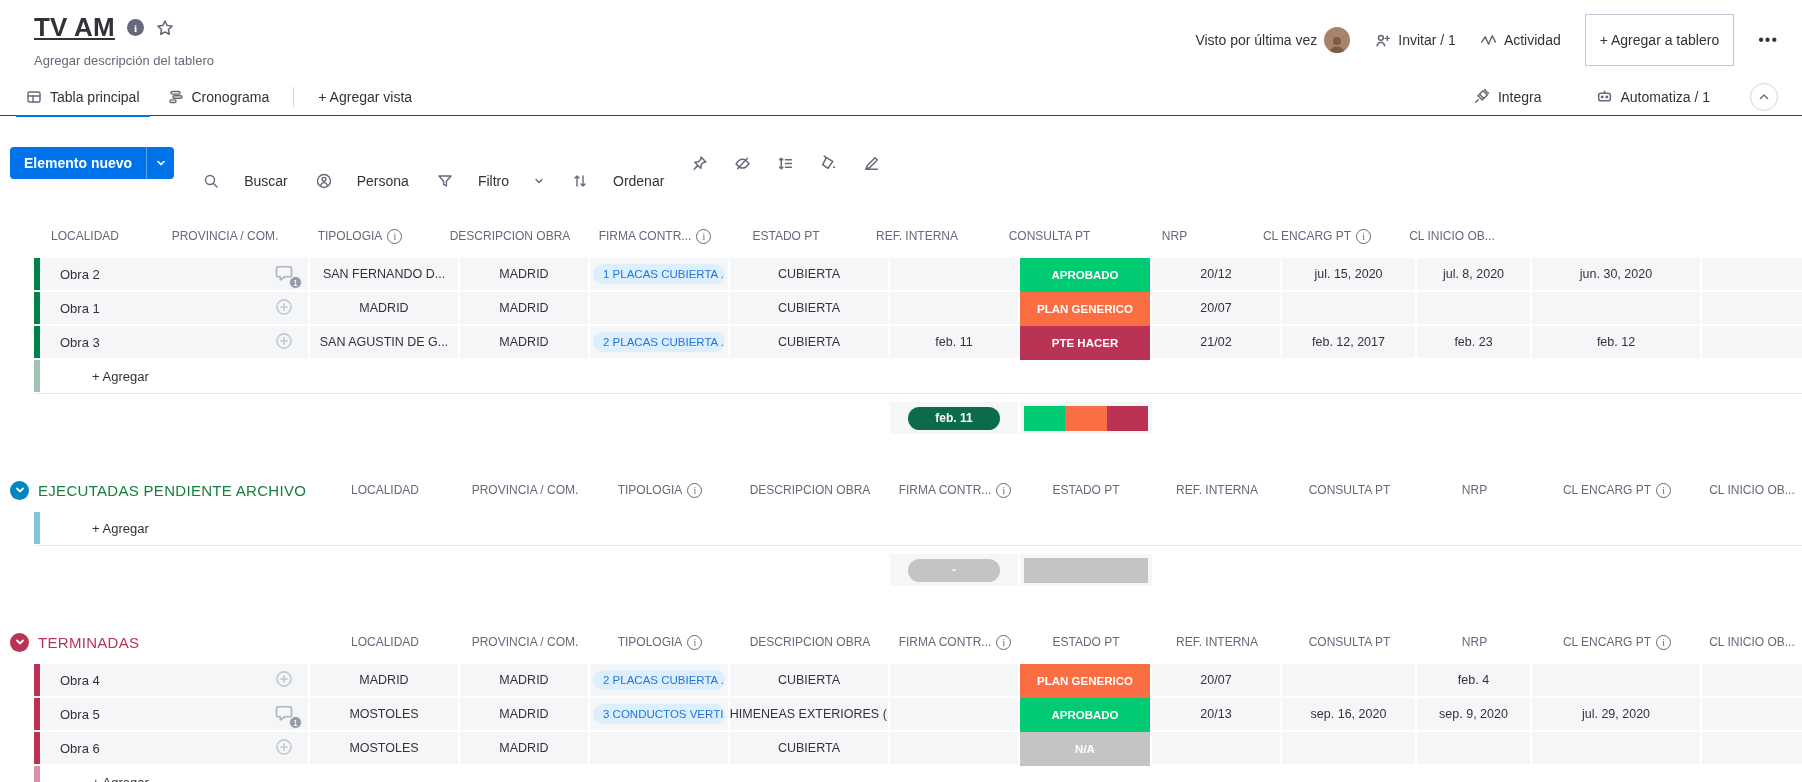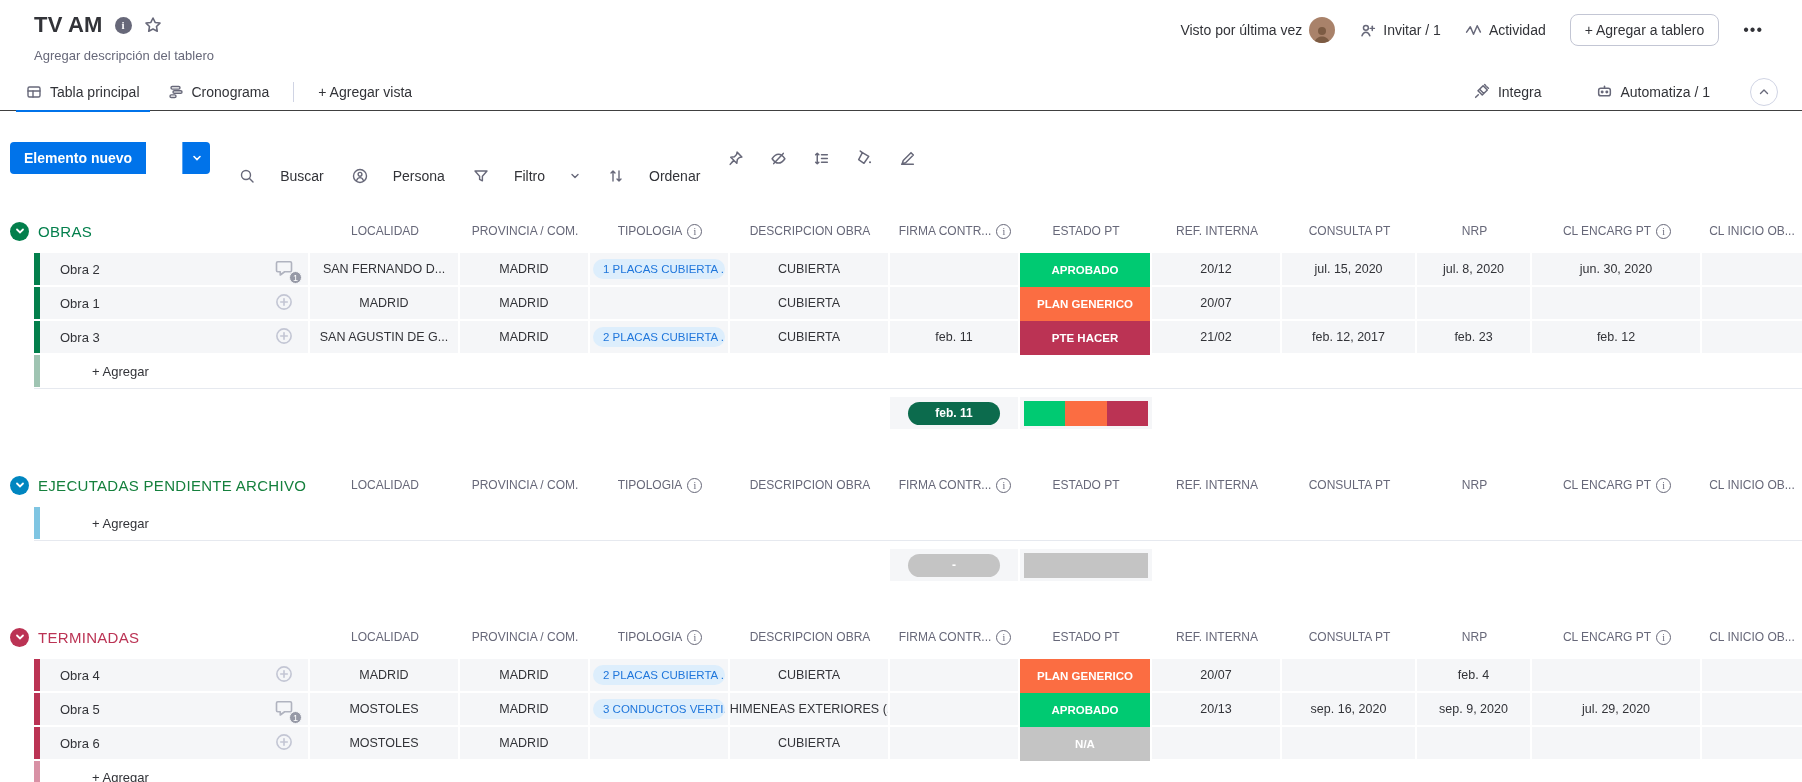--- a/index.html
+++ b/index.html
@@ -4,49 +4,49 @@
 <style>
   * { box-sizing: border-box; margin: 0; padding: 0; }
   html,body { width: 1802px; height: 782px; overflow: hidden; background: #fff;
     font-family: "Liberation Sans", sans-serif; color: #323338; }
   svg { display: block; }
   .ic { stroke: #676879; fill: none; stroke-width: 1.4; stroke-linecap: round; stroke-linejoin: round; }
 
   
   .top { padding: 12px 24px 0 34px; position: relative; }
   .title-row { display: flex; align-items: center; gap: 12px; }
-  .board-title { font-size: 22px; font-weight: 700; letter-spacing: .2px; }
+  .board-title { font-size: 26px; font-weight: 700; letter-spacing: .2px; text-decoration: underline; }
   .info-badge { width: 17px; height: 17px; border-radius: 50%; background: #676879; color: #fff;
     font-size: 11px; font-weight: 700; display: flex; align-items: center; justify-content: center;
     font-family: "Liberation Serif", serif; }
-  .right-cluster { position: absolute; right: 39px; top: 14px; display: flex; align-items: center;
+  .right-cluster { position: absolute; right: 24px; top: 14px; display: flex; align-items: center;
     gap: 24px; font-size: 14px; color: #323338; }
   .rc-item { display: flex; align-items: center; gap: 7px; cursor: pointer; }
   .avatar { width: 26px; height: 26px; border-radius: 50%; background: #a9826a; overflow: hidden;
     display: flex; align-items: flex-end; justify-content: center; }
-  .btn-outline { border: 1px solid #c3c6d4; border-radius: 8px; padding: 7px 14px; background: #fff;
+  .btn-outline { border: 1px solid #c3c6d4; border-radius: 0; padding: 17px 14px; background: #fff;
     font-size: 14px; cursor: pointer; color: #323338; font-family: inherit; }
   .dots { font-size: 16px; letter-spacing: 1px; color: #323338; cursor: pointer; }
   .board-desc { margin: 10px 0 0 0; font-size: 13px; color: #676879; }
 
   
   .tabs-row { display: flex; align-items: center; margin-top: 10px; padding: 0 24px 0 12px;
     border-bottom: 1px solid #404040; height: 38px; }
   .tab { display: flex; align-items: center; gap: 8px; font-size: 14px; padding: 0 14px; height: 38px;
     cursor: pointer; color: #323338; position: relative; }
   .tab.active::after { content: ""; position: absolute; left: 4px; right: 4px; bottom: -1px;
     height: 2px; background: #0073ea; }
   .tab-divider { width: 1px; height: 20px; background: #d0d4e4; margin: 0 10px; }
   .tabs-right { margin-left: auto; display: flex; align-items: center; gap: 26px; font-size: 14px; }
   .collapse-btn { width: 28px; height: 28px; border-radius: 50%; border: 1px solid #d0d4e4;
     display: flex; align-items: center; justify-content: center; cursor: pointer; background:#fff; }
 
   
   .toolbar { display: flex; align-items: center; gap: 10px; padding: 14px 0 0 10px; }
-  .btn-new { display: flex; cursor: pointer; margin-right: 10px; gap: 36px; }
+  .btn-new { display: flex; cursor: pointer; margin-right: 10px; }
   .btn-new .main { background: #0073ea; color: #fff; font-size: 14px; font-weight: 600;
     padding: 8px 14px; border-radius: 4px 0 0 4px; }
   .btn-new .caret { background: #0073ea; border-left: 1px solid rgba(255,255,255,.35);
     border-radius: 0 4px 4px 0; width: 28px; display: flex; align-items: center; justify-content: center; }
   .tb-item { display: flex; align-items: center; gap: 25px; font-size: 14px; color: #323338;
     padding: 7px 9px; border-radius: 4px; cursor: pointer; margin-top: 36px; }
   .tb-icon { padding: 7px 8px; cursor: pointer; border-radius: 4px; }
 
   
   .board { margin-top: 20px; }
@@ -262,28 +262,20 @@
         <path d="M3 13l1-3.2L11.3 2.5l2.2 2.2L6.2 12z"></path>
         <line x1="2.5" y1="13.5" x2="13.5" y2="13.5"></line>
       </svg>
   </div>
 </div>
 
 <div class="board">
 
   <div class="group">
     <div class="grow ghead">
-      <div class="cell c-name">
-        <span class="gchev" style="background: rgb(3, 127, 76);">
-          <svg width="10" height="10" viewBox="0 0 10 10" style="stroke:#fff;fill:none;stroke-width:1.8;stroke-linecap:round">
-              <path d="M2 3.5L5 6.5 8 3.5"></path>
-            </svg>
-        </span>
-        <span class="gtitle" style="color: rgb(3, 127, 76);">OBRAS</span>
-      </div>
       <div class="cell c-loc hcell">LOCALIDAD</div>
       <div class="cell c-prov hcell">PROVINCIA / COM.</div>
       <div class="cell c-tip hcell">
           <span>TIPOLOGIA</span>
           <span class="info-o">i</span>
         </div>
       <div class="cell c-desc hcell">DESCRIPCION OBRA</div>
       <div class="cell c-fir hcell">
           <span>FIRMA CONTR...</span>
           <span class="info-o">i</span>

